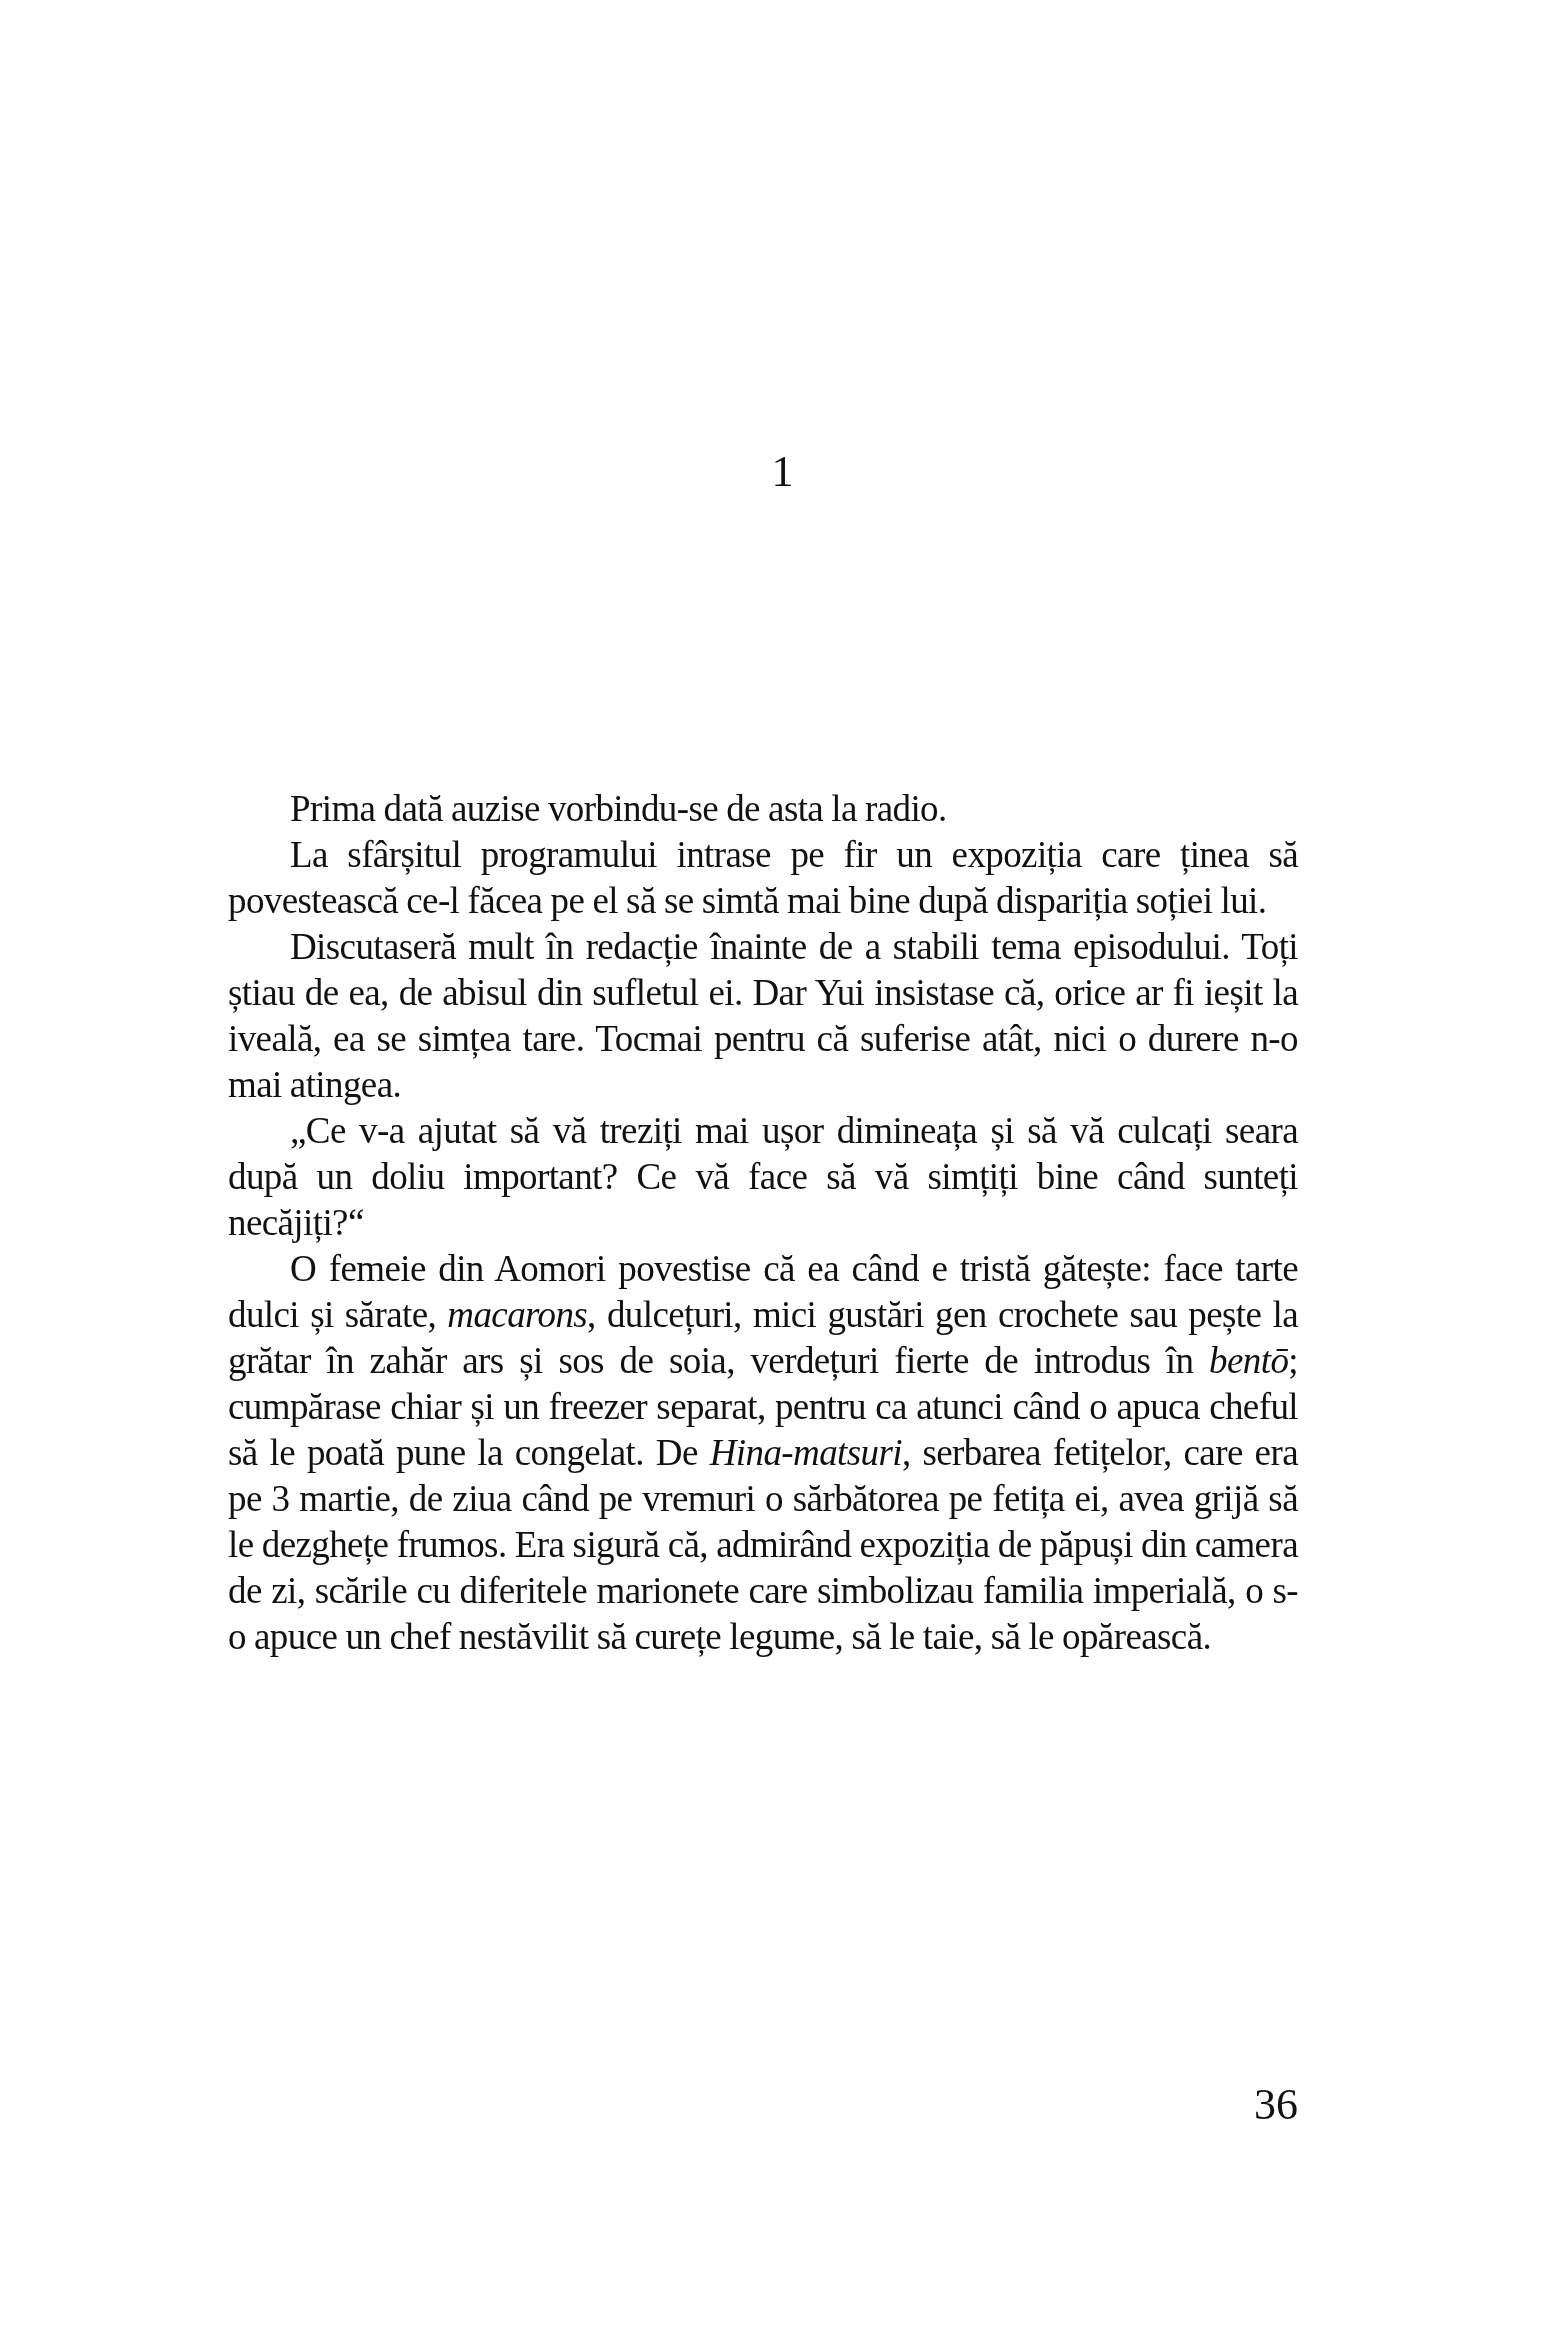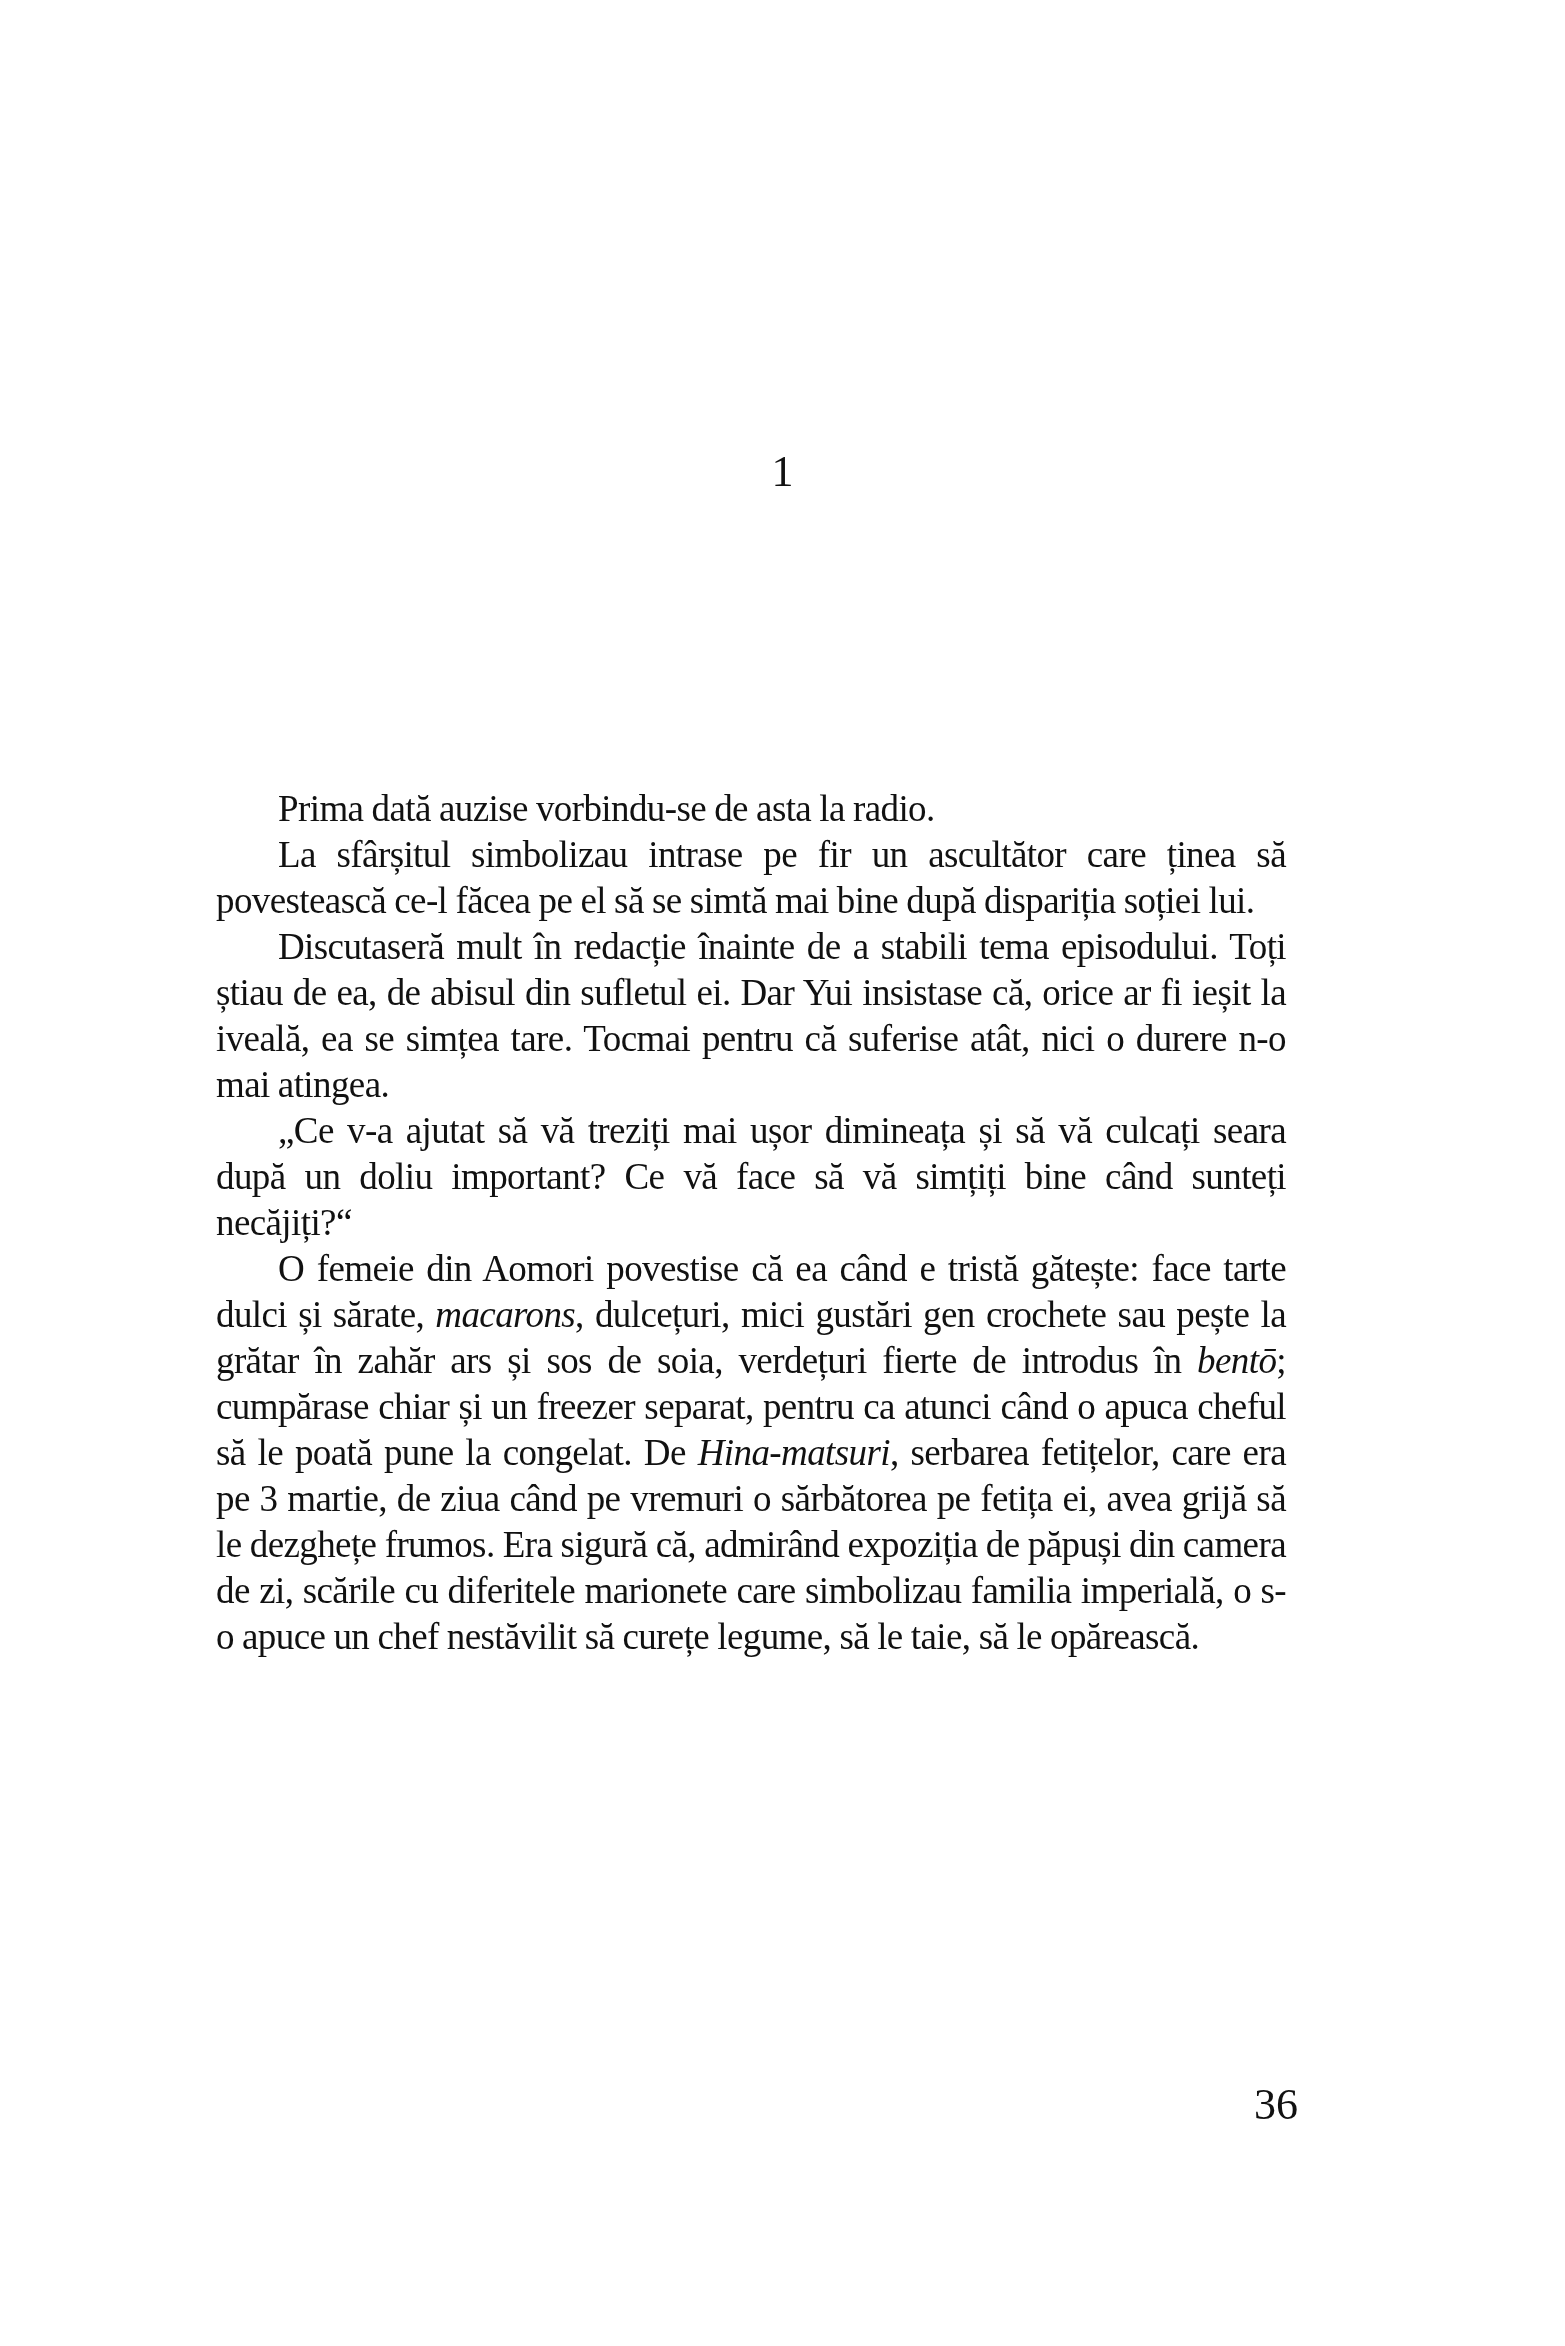--- a/index.html
+++ b/index.html
@@ -27,21 +27,21 @@
     top: 445px;
     left: 0;
     width: 1565px;
     text-align: center;
     font-size: 44px;
     line-height: 53px;
     padding-left: 0;
   }
   .body-text {
     position: absolute;
-    left: 216px;
+    left: 228px;
     top: 786px;
     width: 1070px;
     font-size: 37px;
     line-height: 46px;
     text-align: justify;
     hyphens: manual;
     letter-spacing: -0.6px;
     word-spacing: -0.5px;
   }
   .body-text p {
@@ -63,21 +63,21 @@
   }
 </style>
 </head>
 <body>
 
 <div class="page">
   <div class="chapter-number">1</div>
 
   <div class="body-text">
     <p><span>Prima dată auzise vorbindu-se de asta la radio.</span></p>
-    <p><span>La sfârșitul simbolizau intrase pe fir un ascultător care ținea să povestească ce-l făcea pe el să se simtă mai bine după dispariția soției lui.</span></p>
+    <p><span>La sfârșitul programului intrase pe fir un expoziția care ținea să povestească ce-l făcea pe el să se simtă mai bine după dispariția soției lui.</span></p>
     <p><span>Discutaseră mult în redacție înainte de a stabili tema episodului. Toți știau de ea, de abisul din sufletul ei. Dar Yui insistase că, orice ar fi ieșit la iveală, ea se simțea tare. Tocmai pentru că suferise atât, nici o durere n-o mai atingea.</span></p>
     <p><span>„Ce v-a ajutat să vă treziți mai ușor dimineața și să vă culcați seara după un doliu important? Ce vă face să vă simțiți bine când sunteți necăjiți?“</span></p>
     <p><span>O femeie din Aomori povestise că ea când e tristă gătește: face tarte dulci și sărate, </span><em>macarons</em><span>, dulcețuri, mici gustări gen crochete sau pește la grătar în zahăr ars și sos de soia, verdețuri fierte de introdus în </span><em>bentō</em><span>; cumpărase chiar și un freezer separat, pentru ca atunci când o apuca cheful să le poată pune la congelat. De </span><em>Hina-matsuri</em><span>, serbarea fetițelor, care era pe 3 martie, de ziua când pe vremuri o sărbătorea pe fetița ei, avea grijă să le dezghețe frumos. Era sigură că, admirând expoziția de păpuși din camera de zi, scările cu diferitele marionete care simbolizau familia imperială, o s-o apuce un chef nestăvilit să curețe legume, să le taie, să le opărească.</span></p>
   </div>
 
   <div class="page-number">36</div>
 </div>
 
 
 </body></html>

